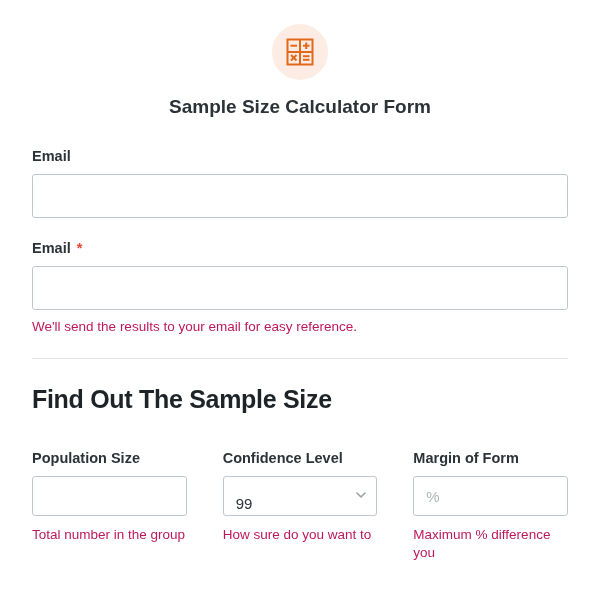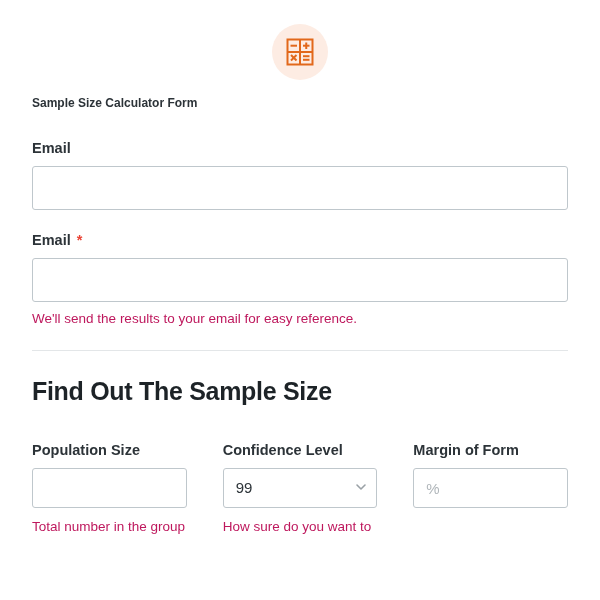--- a/index.html
+++ b/index.html
@@ -5,22 +5,22 @@
   * { box-sizing: border-box; margin: 0; padding: 0; }
   html, body { width: 600px; height: 600px; font-family: -apple-system, "Segoe UI", "Helvetica Neue", Arial, sans-serif; background: #fff; color: #2c3338; }
   .page { padding: 24px 32px 0 32px; }
   .icon-circle {
     width: 56px; height: 56px; border-radius: 50%;
     background: #fdece3;
     margin: 0 auto 16px auto;
     display: flex; align-items: center; justify-content: center;
   }
   .title {
-    text-align: left;
-    font-size: 12px;
+    text-align: center;
+    font-size: 19px;
     font-weight: 700;
     color: #2c3338;
     margin-bottom: 30px;
   }
   .field { margin-bottom: 22px; }
   .label {
     display: block;
     font-size: 14.5px;
     font-weight: 700;
     color: #2c3338;
@@ -65,21 +65,21 @@
     min-width: 0;
   }
   .select-wrap {
     position: relative;
   }
   .select {
     width: 100%;
     height: 40px;
     border: 1px solid #bfc7cc;
     border-radius: 3px;
-    padding: 0 36px 0 12px;
+    padding: 8px 36px 0 12px;
     font-size: 15px;
     background: #fff;
     color: #2c3338;
     appearance: none;
     -webkit-appearance: none;
     line-height: 38px;
   }
   .caret {
     position: absolute;
     right: 10px;
@@ -161,17 +161,18 @@
               <path d="M2 4 L6 8 L10 4" stroke="#9aa1a6" stroke-width="1.6" fill="none" stroke-linecap="round" stroke-linejoin="round"></path>
             </svg>
         </span>
       </div>
       <div class="help">How sure do you want to</div>
     </div>
 
     <div class="col">
       <label class="label">Margin of Form</label>
       <input class="small-input" type="text" placeholder="%" style="">
+      <div class="help">Maximum % difference you</div>
     </div>
 
   </div>
 
 </div>
 
 </body></html>

